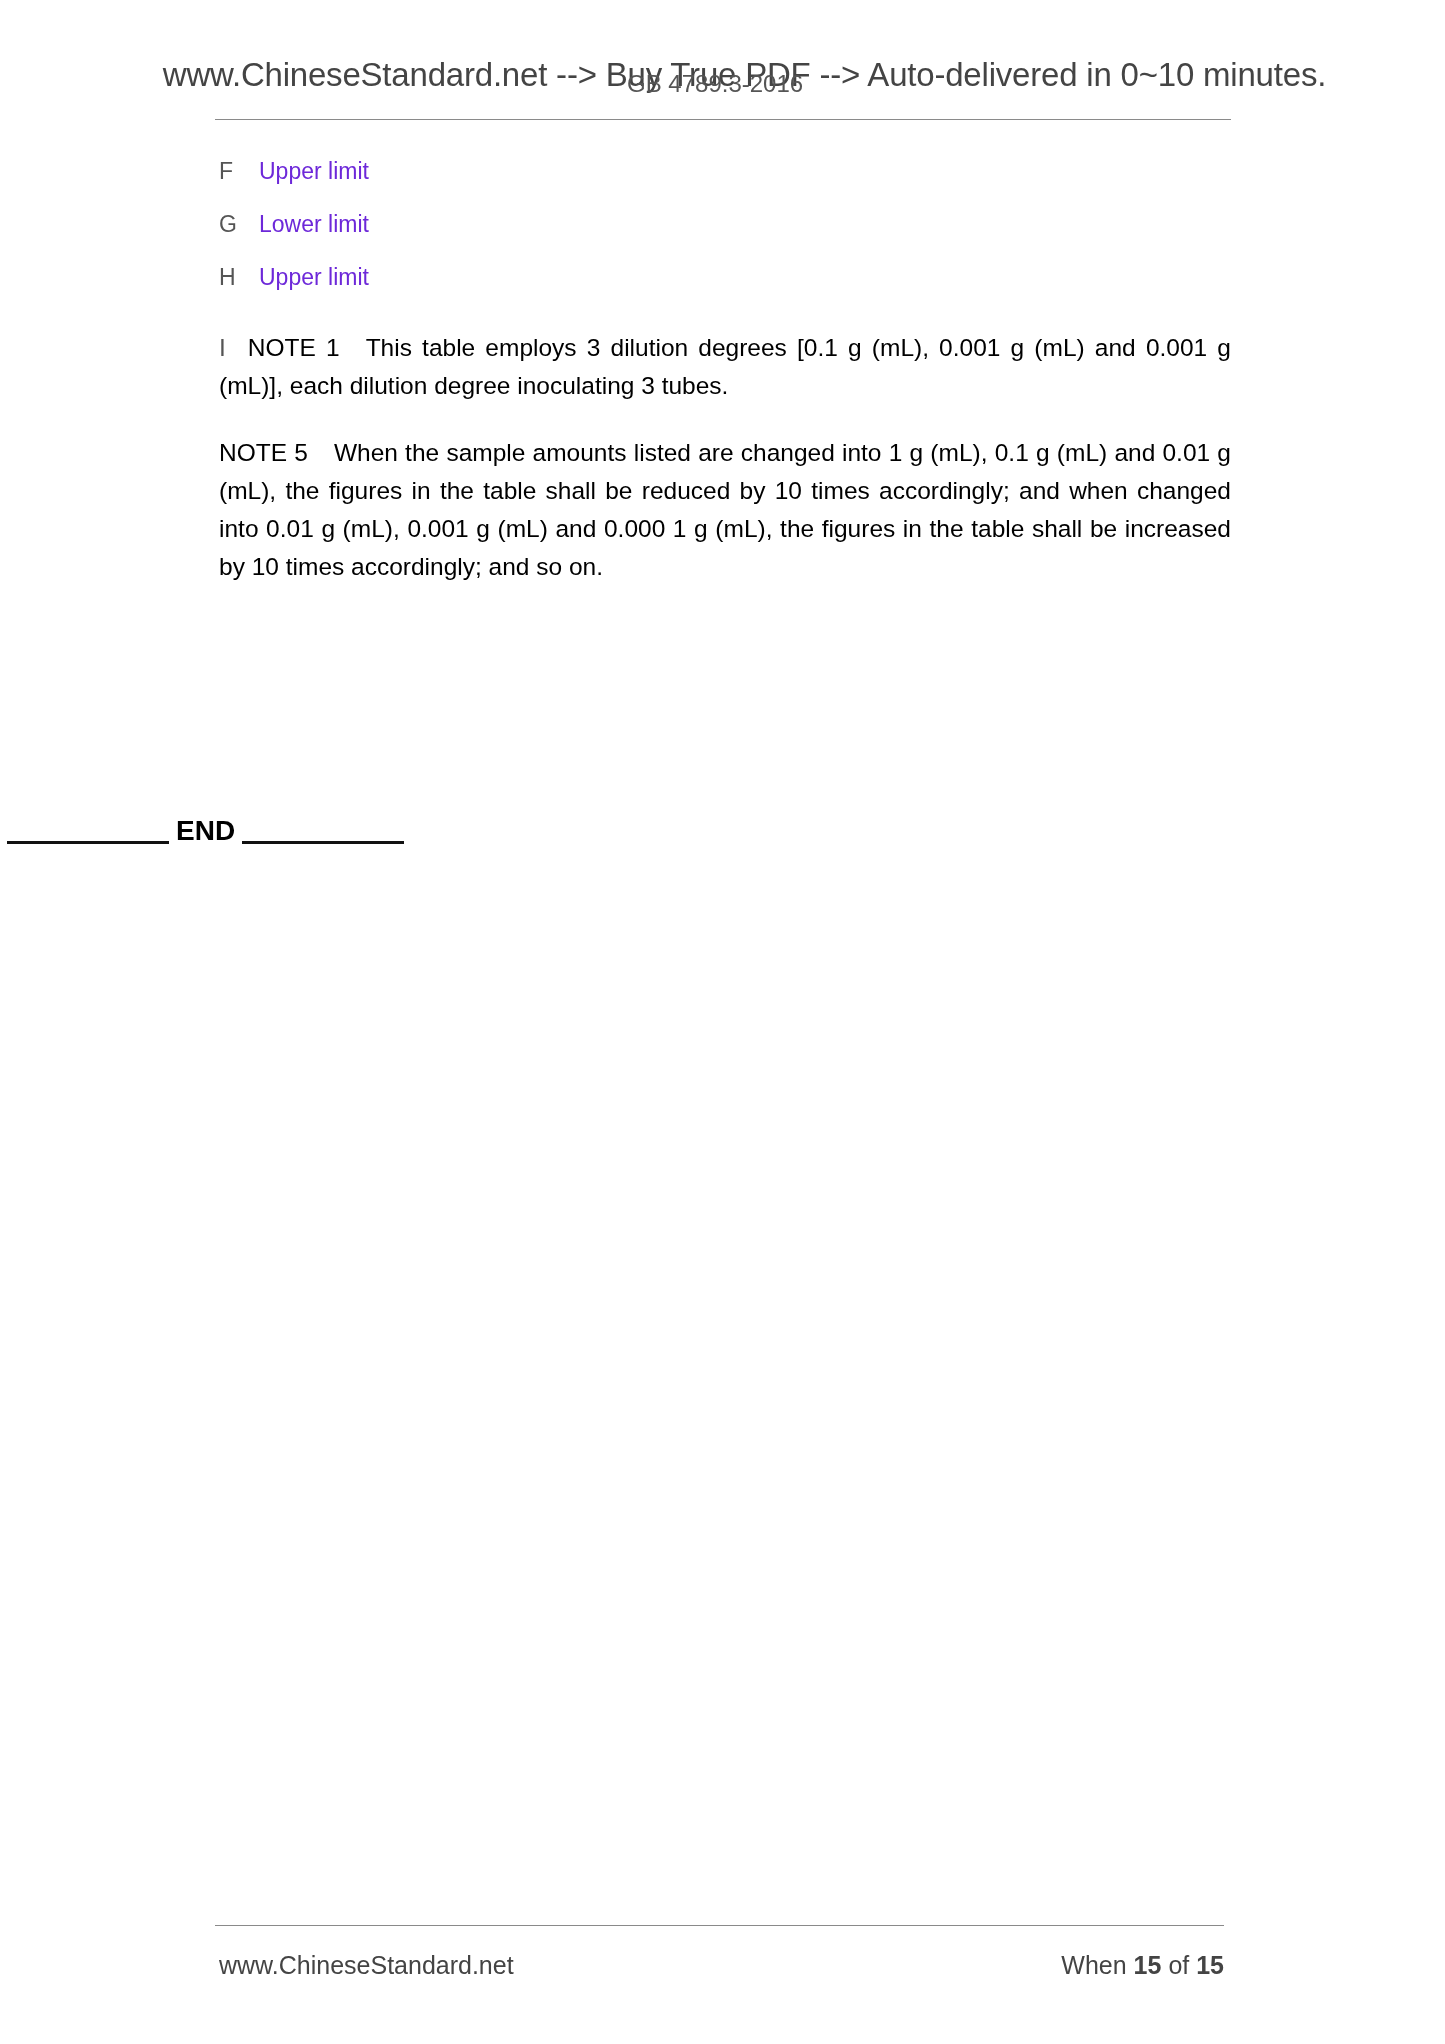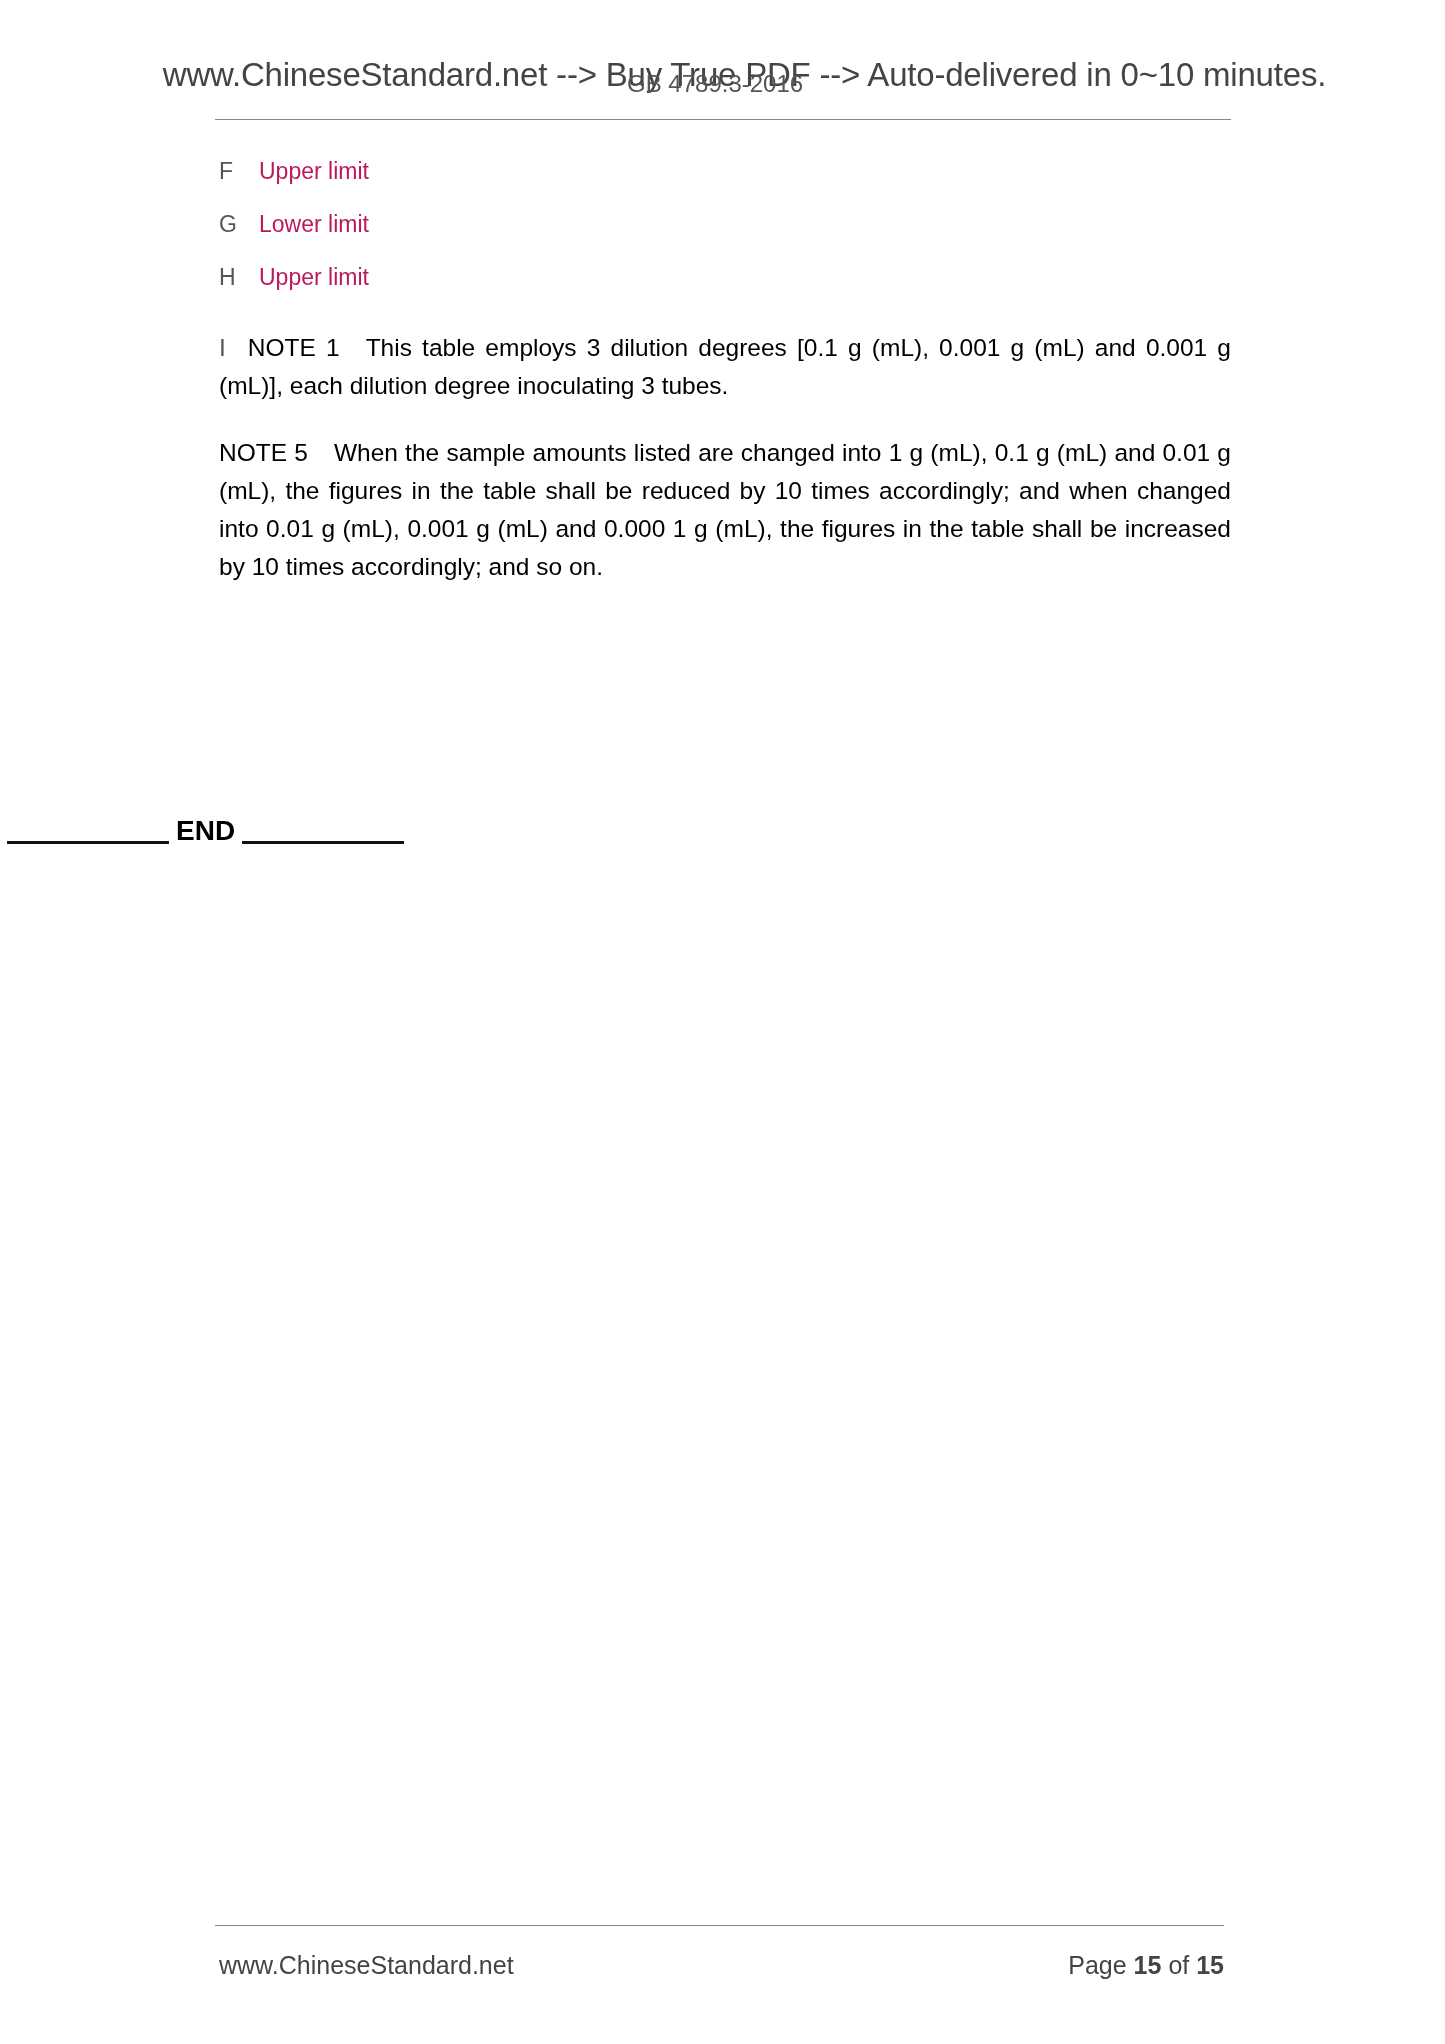--- a/index.html
+++ b/index.html
@@ -53,21 +53,21 @@
       font-size: 23px;
       display: flex;
       align-items: flex-start;
     }
     .legend-key {
       color: #555;
       width: 40px;
       display: inline-block;
     }
     .legend-text {
-      color: #be185d;
+      color: #6d28d9;
     }
     .note {
       position: absolute;
       left: 219px;
       width: 1012px;
       font-size: 24.5px;
       line-height: 38px;
       text-align: justify;
       color: #000;
     }
@@ -156,17 +156,17 @@
   <span class="note-label">NOTE 5</span><span>When the sample amounts listed are changed into 1 g (mL), 0.1 g (mL) and 0.01 g (mL), the figures in the table shall be reduced by 10 times accordingly; and when changed into 0.01 g (mL), 0.001 g (mL) and 0.000 1 g (mL), the figures in the table shall be increased by 10 times accordingly; and so on.</span>
 </div>
 
 <div class="end-marker">
   <span class="end-line"></span><span>END</span><span class="end-line"></span>
 </div>
 
 <div class="footer-rule"></div>
 <a class="footer-link">www.ChineseStandard.net</a>
 <div class="footer-page">
-  <span>Page</span>
+  <span>When</span>
   <b>15</b>
   <span>of</span>
   <b>15</b>
 </div>
 
 </body></html>

